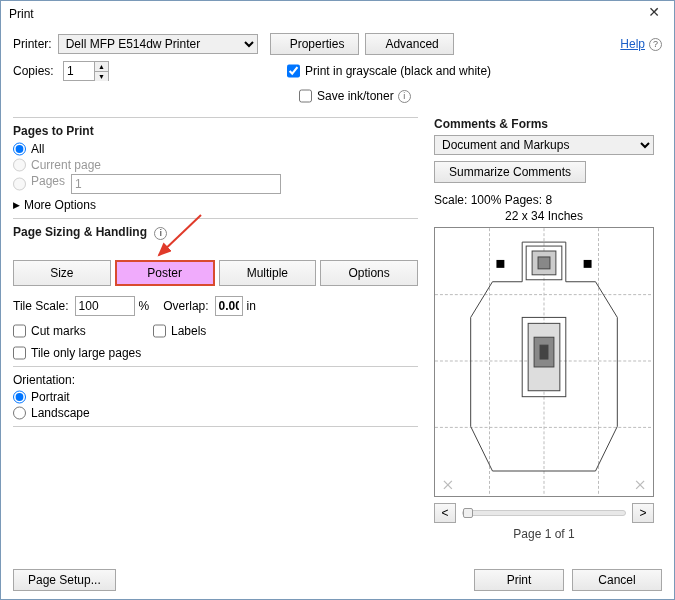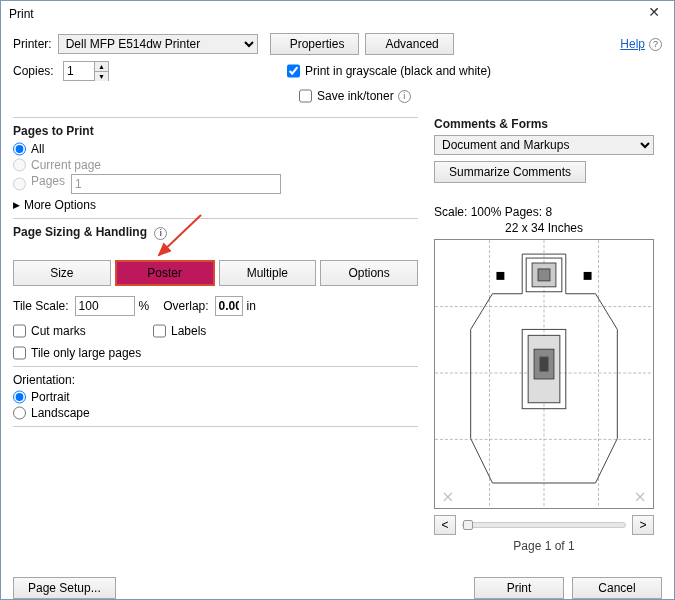--- a/index.html
+++ b/index.html
@@ -25,32 +25,32 @@
   .right { flex: 1; padding-left: 16px; }
   .section-title { font-weight: bold; color: #1a1a1a; margin: 6px 0 4px 0; }
   .hr { border-top: 1px solid #ccc; margin: 6px 0; }
   .radio-row, .check-row { display: flex; margin: 2px 0 2px 0; }
   .radio-row input, .check-row input { margin: 0 5px 0 0; }
   .disabled { color: #999; }
   .more-opt { display: flex; align-items: center; cursor: pointer; margin-top: 4px; }
   .more-opt .tri { margin-right: 4px; font-size: 9px; }
   .sizing-btns { display: flex; gap: 0; margin: 20px 0 10px 0; }
   .sizing-btns .sbtn { flex: 1; height: 26px; border: 1px solid #a7a7a7; background: linear-gradient(#f9f9f9,#ececec); cursor: pointer; display:flex; align-items:center; justify-content:center; }
-  .sizing-btns .sbtn.selected { background: #be185d; border: 2px solid #d94b2f; }
+  .sizing-btns .sbtn.selected { background: #f0abfc; border: 2px solid #d94b2f; }
   .sizing-btns .sbtn + .sbtn { margin-left: 4px; }
   .info-icon { display:inline-block; width:13px; height:13px; border:1px solid #888; border-radius:50%; font-size:9px; line-height:11px; text-align:center; color:#666; margin-left:4px; }
   .help-link { color: #1a5fc8; text-decoration: underline; cursor: pointer; margin-left:auto; }
   .preview-wrap { border: 1px solid #888; width: 220px; height: 270px; background: #fff; margin-top: 4px; position: relative; }
   .preview-svg { width: 100%; height: 100%; }
   .navrow { display: flex; align-items: center; margin-top: 6px; width: 220px; }
   .navbtn { width: 22px; height: 20px; border:1px solid #a7a7a7; background:linear-gradient(#f8f8f8,#e8e8e8); cursor:pointer; text-align:center; line-height:18px; }
   .scroll-track { flex:1; height:6px; background:#e8e8e8; border:1px solid #ccc; margin:0 6px; position:relative; border-radius:3px; }
   .scroll-thumb { position:absolute; left:0; top:-3px; width:10px; height:10px; background:#f0f0f0; border:1px solid #999; border-radius:2px; }
   .pagelabel { text-align:center; width:220px; margin-top:4px; color:#404040; }
-  .footer { position:absolute; bottom:0; left:12px; right:12px; display:flex; }
+  .footer { position:absolute; bottom:8px; left:12px; right:12px; display:flex; }
   .footer .btn { min-width:90px; }
   
   .arrow-svg { position:absolute; pointer-events:none; }
 </style>
 </head>
 <body>
 
 <div class="titlebar">
   <span class="title">Print</span>
   <span class="close-x">✕</span>
@@ -166,21 +166,21 @@
     </div>
 
     <div class="right">
       <div class="section-title">Comments &amp; Forms</div>
       <select style="width:220px">
         <option>Document and Markups</option>
       </select>
       <div style="height:6px"></div>
       <button class="btn">Summarize Comments</button>
 
-      <div style="margin-top:22px">Scale: 100% Pages: 8</div>
+      <div style="margin-top:10px">Scale: 100% Pages: 8</div>
       <div style="text-align:center;width:220px;margin-top:2px">22 x 34 Inches</div>
 
       <div class="preview-wrap">
         <svg class="preview-svg" viewBox="0 0 220 270">
 
           <g stroke="#bbb" stroke-dasharray="3,2" fill="none">
             <line x1="55" y1="0" x2="55" y2="270"></line>
             <line x1="110" y1="0" x2="110" y2="270"></line>
             <line x1="165" y1="0" x2="165" y2="270"></line>
             <line x1="0" y1="67" x2="220" y2="67"></line>

